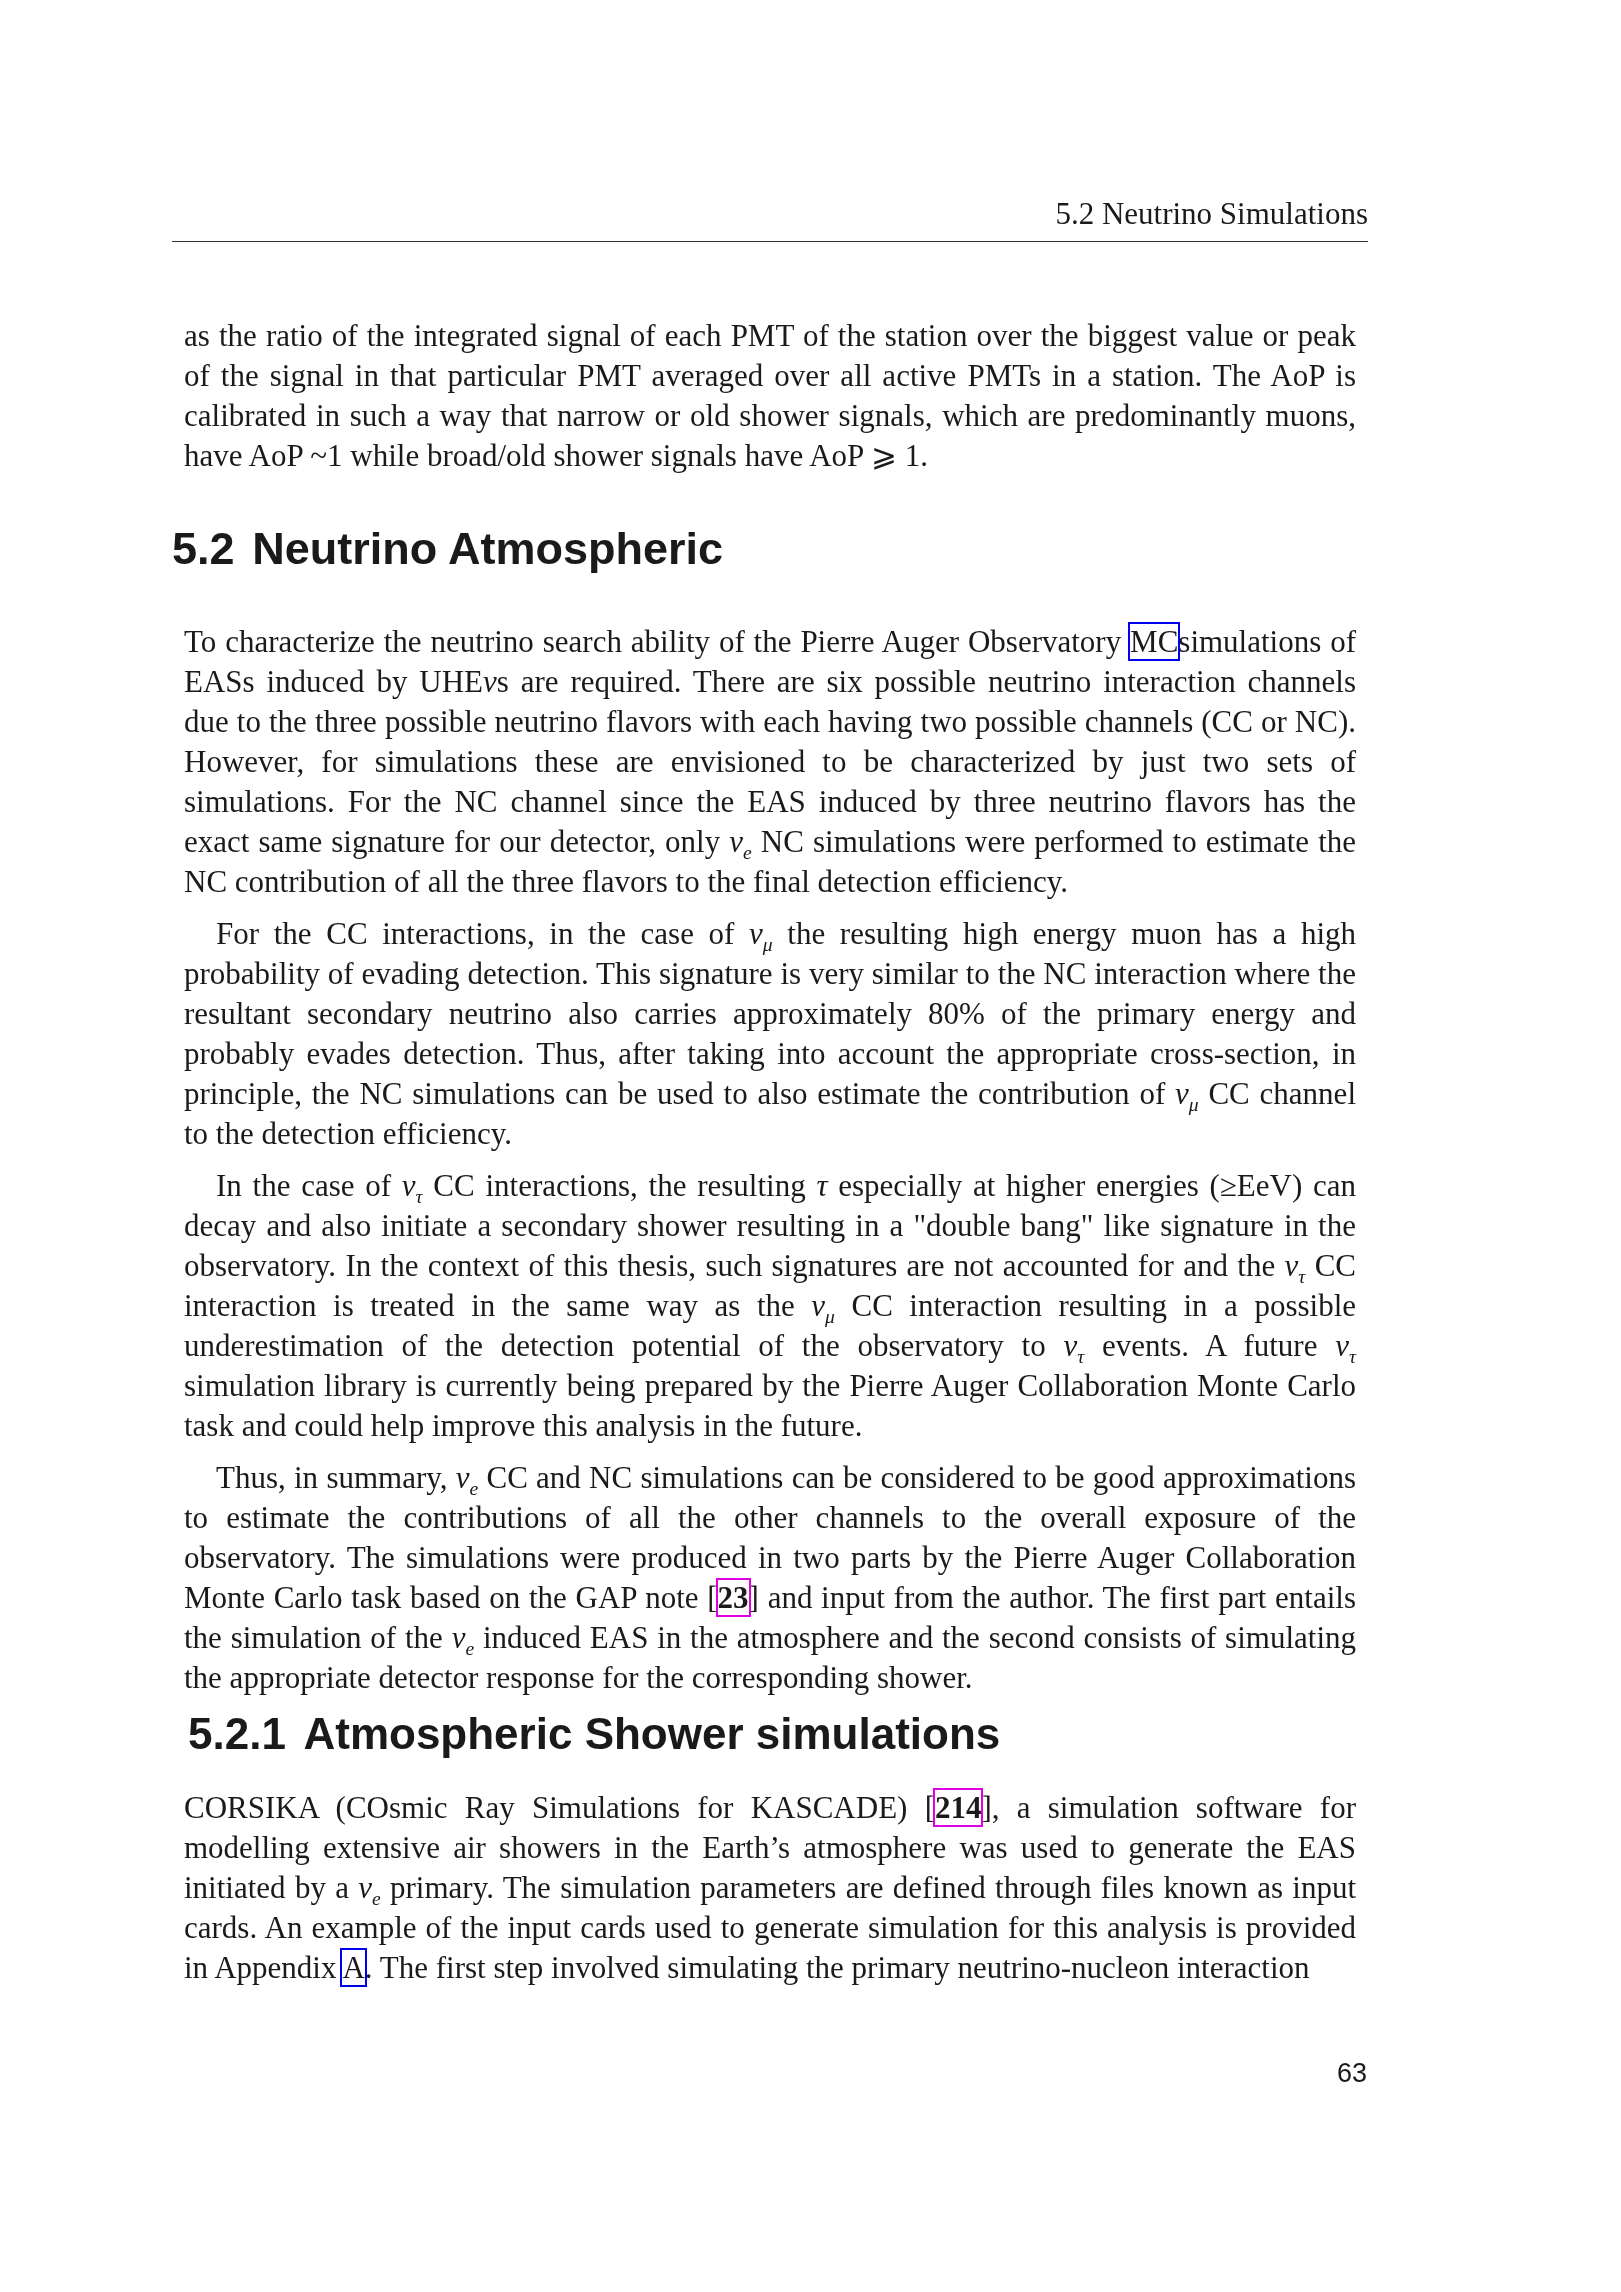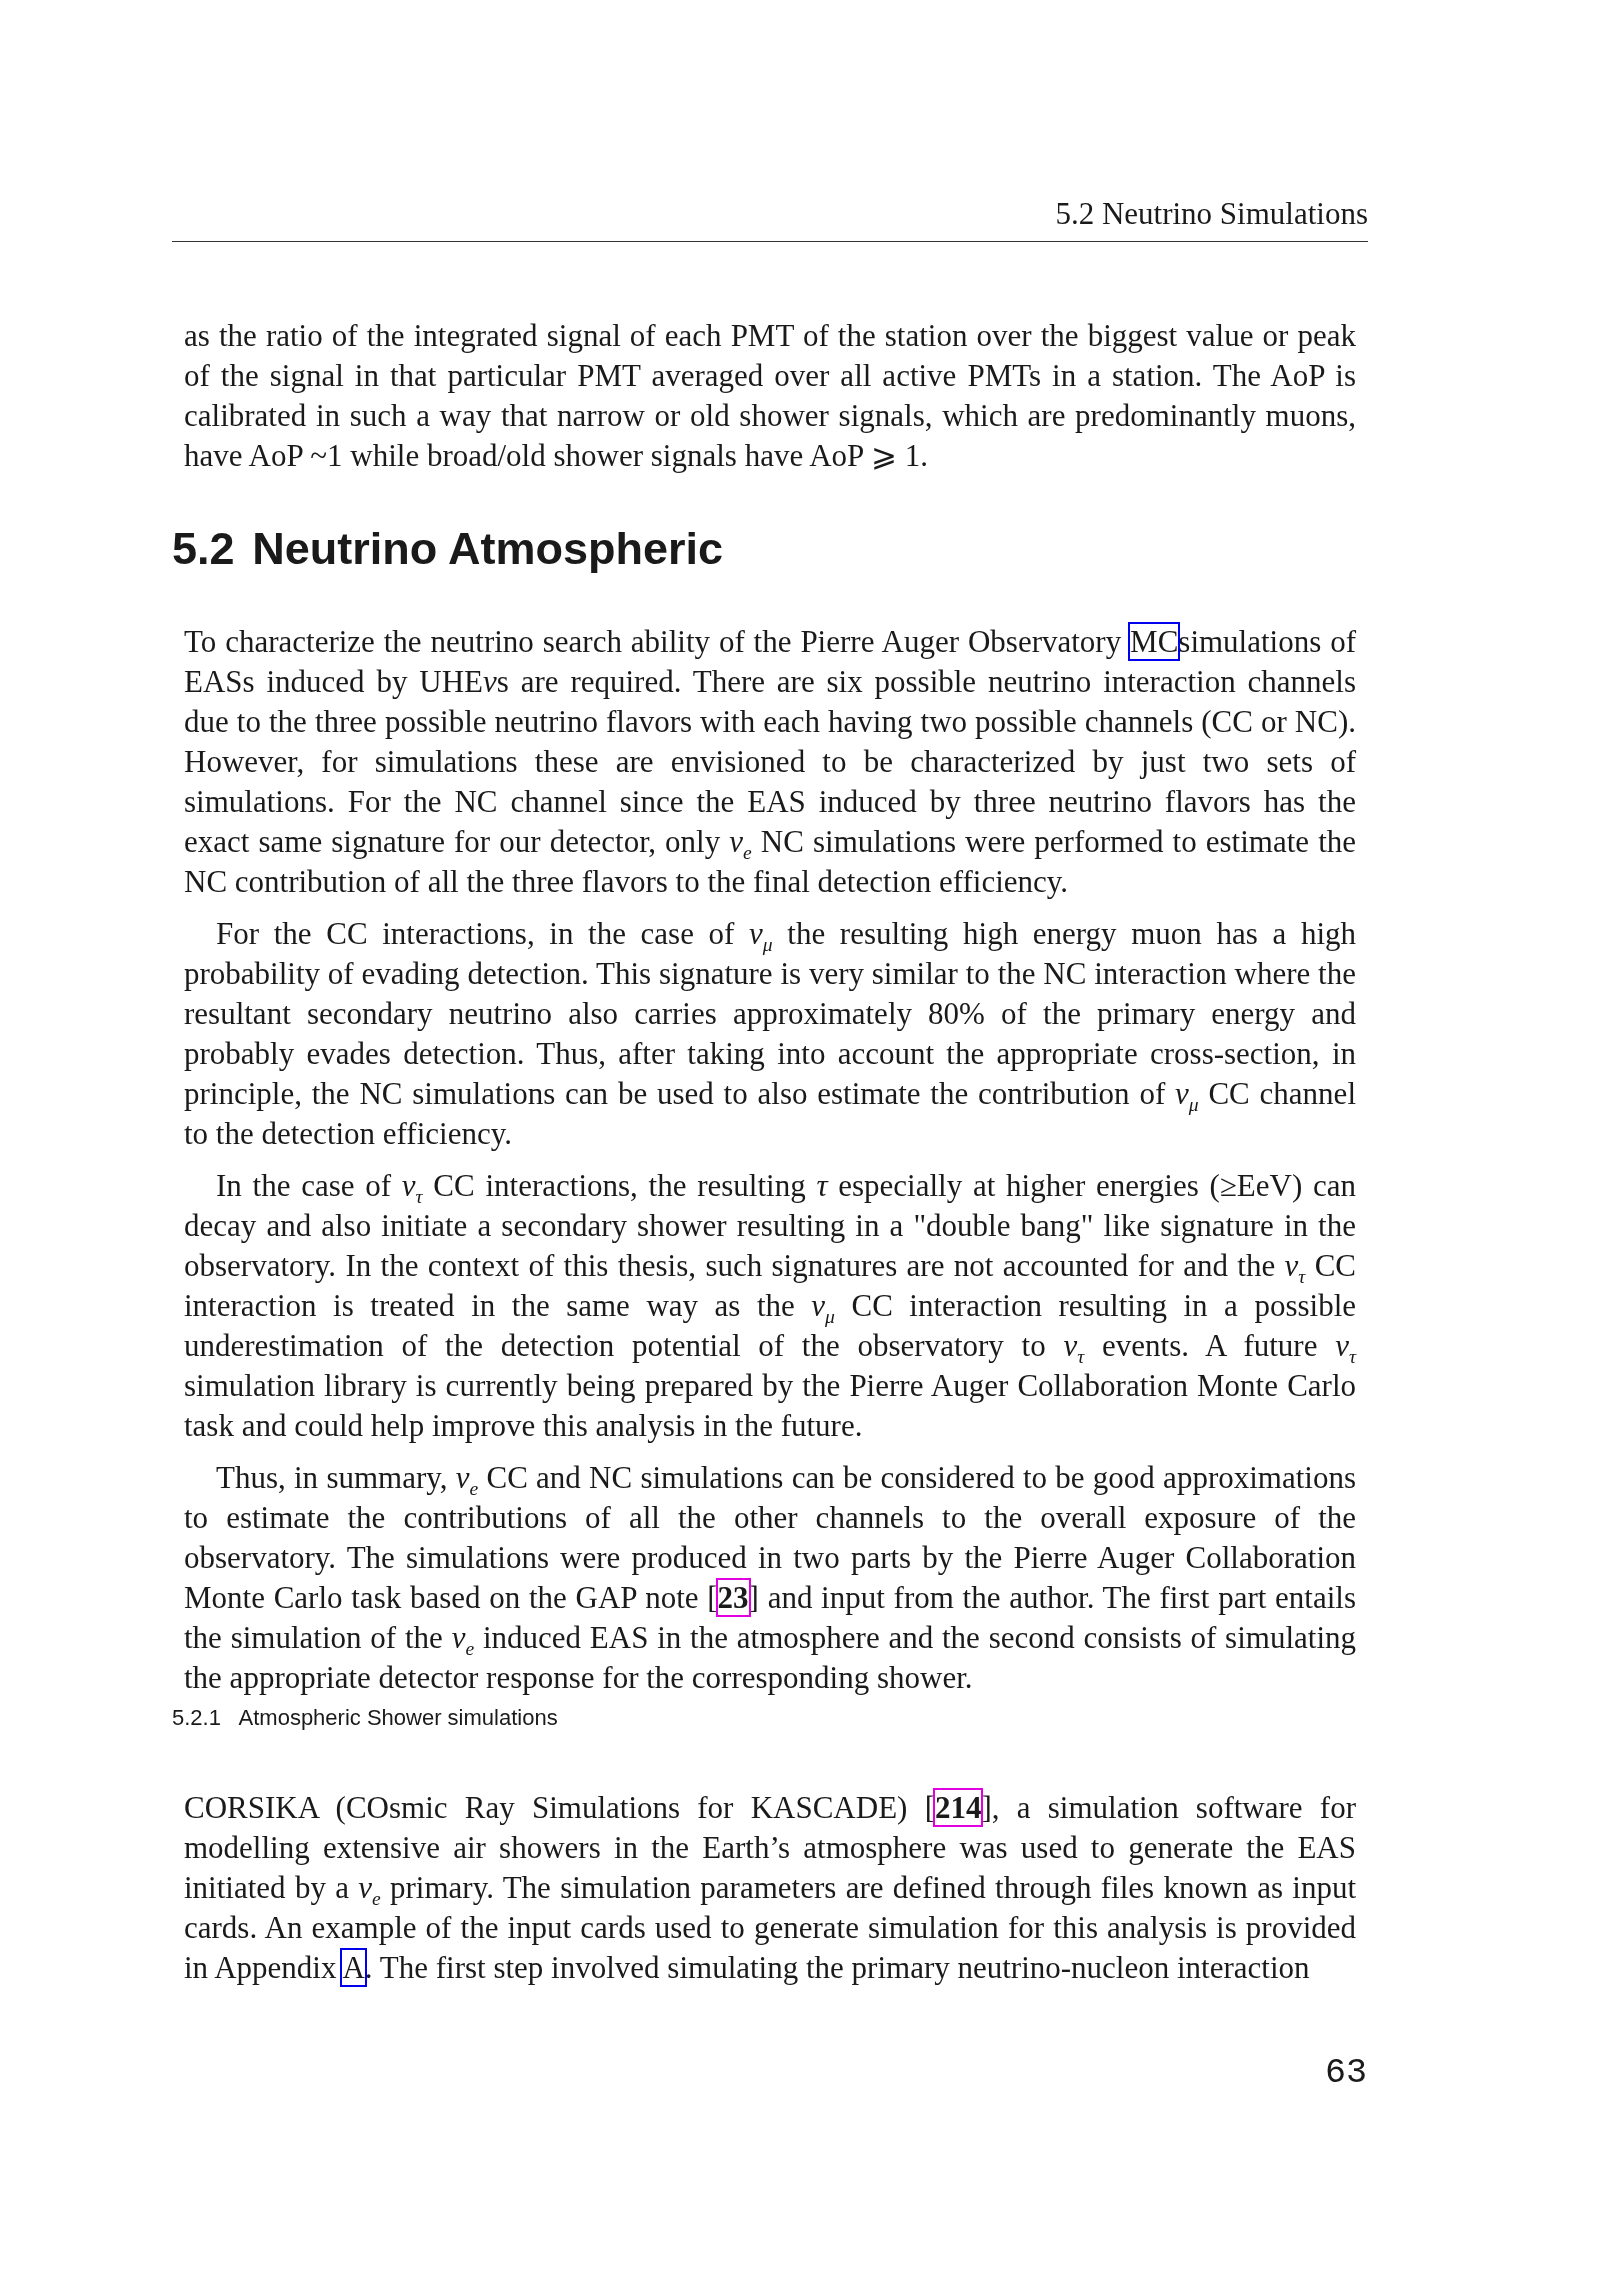--- a/index.html
+++ b/index.html
@@ -12,32 +12,32 @@
   .body-text {
     font-family: "Liberation Serif", serif; font-size: 31px; line-height: 40px;
     text-align: justify; margin: 12px; hyphens: manual;
   }
   .indent { text-indent: 32px; }
   .h-section {
     position: absolute; left: 172px; top: 521px; margin: 0;
     font-family: "Liberation Sans", sans-serif; font-weight: bold; font-size: 45px; line-height: 55px;
   }
   .h-subsection {
-    position: absolute; left: 172px; top: 1696px; margin: 0;
-    font-family: "Liberation Sans", sans-serif; font-weight: normal; font-size: 22px; line-height: 43px;
+    position: absolute; left: 172px; top: 1696px; margin: 16px;
+    font-family: "Liberation Sans", sans-serif; font-weight: bold; font-size: 44px; line-height: 43px;
   }
   .h-num { margin-right: 17.6px; }
   .block { position: absolute; left: 172px; width: 1196px; }
   .nu { font-style: italic; }
   .sub { font-style: italic; font-size: 19.6px; vertical-align: -6.9px; line-height: 0; }
   .ref-blue { outline: 2px solid #0000ee; outline-offset: 0; color: inherit; text-decoration: none; }
   .ref-magenta { outline: 2px solid #e000e0; outline-offset: 0; color: inherit; text-decoration: none; font-weight: bold; }
   .page-number {
     position: absolute; left: 1269px; top: 2054px; width: 98px; text-align: right;
-    font-family: Liberation Mono, monospace; font-size: 35px; line-height: 39px;
+    font-family: Liberation Sans, sans-serif; font-size: 27px; line-height: 39px;
   }
 </style>
 </head>
 <body>
 
 <div class="running-header">5.2  Neutrino Simulations</div>
 <div class="header-rule"></div>
 
 <div class="block" style="top:304px;">
   <p class="body-text">as the ratio of the integrated signal of each PMT of the station over the biggest value or peak of the signal in that particular PMT averaged over all active PMTs in a station. The AoP is calibrated in such a way that narrow or old shower signals, which are predominantly muons, have AoP ~1 while broad/old shower signals have AoP ⩾ 1.</p>

